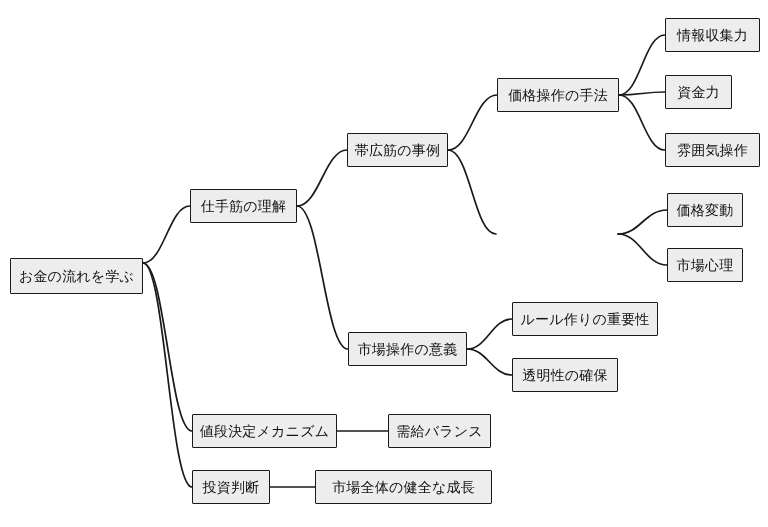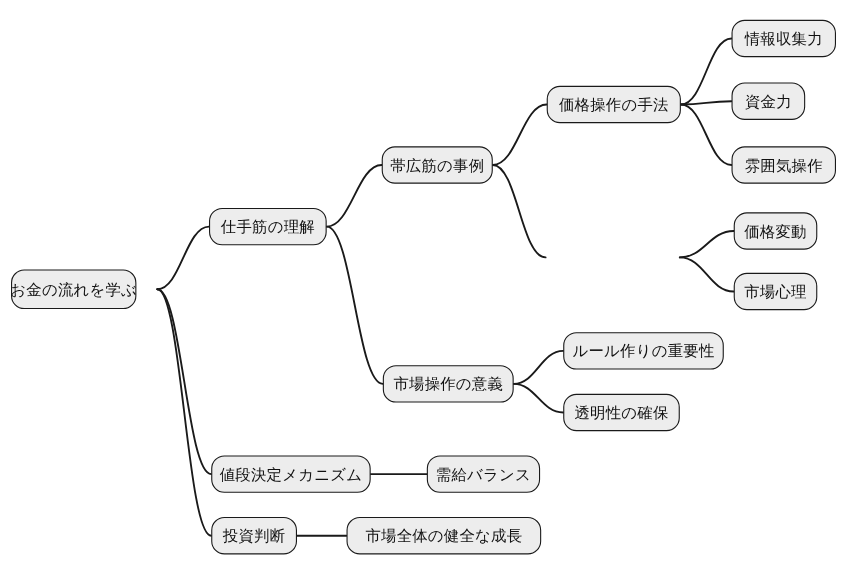--- a/index.html
+++ b/index.html
@@ -33,21 +33,21 @@
     stroke-linecap: round;
   }
   .node {
     position: absolute;
     box-sizing: border-box;
     display: flex;
     align-items: center;
     justify-content: center;
     background: var(--node-fill, #ededed);
     border: 1.8px solid var(--node-border, #1a1a1a);
-    border-radius: 12px;
+    border-radius: 1px;
     font-size: 14px;
     line-height: 1;
     color: var(--text, #111111);
     white-space: nowrap;
     letter-spacing: 0.2px;
   }
 </style>
 </head>
 <body>
 
@@ -65,21 +65,21 @@
     <path d="M619,95 C640,95 644,92 665,92"></path>
     <path d="M619,95 C640,95 644,150 665,150"></path>
     <path d="M618,234 C640,234 645,210 667,210"></path>
     <path d="M618,234 C640,234 645,265 667,265"></path>
     <path d="M467,349 C487,349 492,319 512,319"></path>
     <path d="M467,349 C487,349 492,375 512,375"></path>
     <path d="M337,431 L388,431"></path>
     <path d="M270,487 L315,487"></path>
   </svg>
 
-  <div class="node" style="left:10px;top:245px;width:114px;height:36px">お金の流れを学ぶ</div>
+  <div class="node" style="left:10px;top:258px;width:133px;height:36px">お金の流れを学ぶ</div>
 
   <div class="node" style="left:190px;top:189px;width:107px;height:34px">仕手筋の理解</div>
 
   <div class="node" style="left:347px;top:133px;width:101px;height:34px">帯広筋の事例</div>
 
   <div class="node" style="left:497px;top:78px;width:122px;height:34px">価格操作の手法</div>
 
   <div class="node" style="left:665px;top:18px;width:95px;height:34px">情報収集力</div>
 
   <div class="node" style="left:665px;top:75px;width:67px;height:34px">資金力</div>

